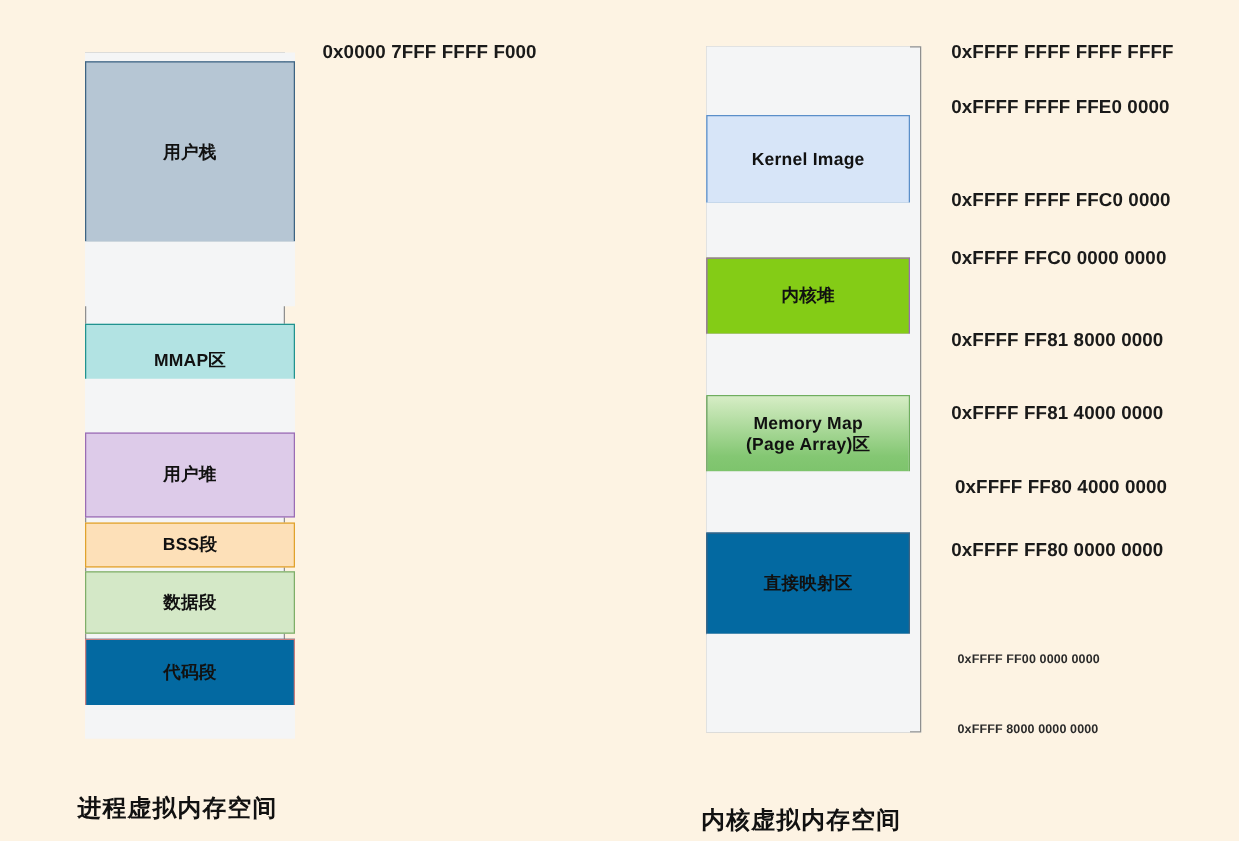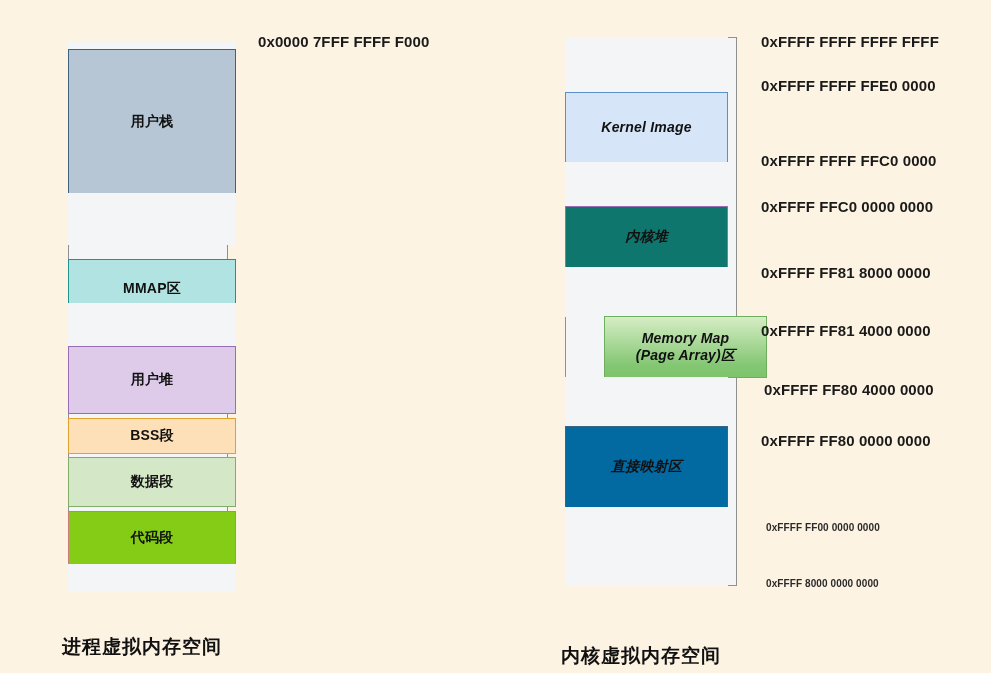--- a/index.html
+++ b/index.html
@@ -22,21 +22,21 @@
   }
 
   
   .column {
     position: absolute;
     box-sizing: border-box;
     border: 1px solid #8f8f8f;
     background: #f4f5f6;
   }
   #process-column { left: 68px;  top: 42px; width: 160px; height: 548px; }
-  #kernel-column  { left: 565px; top: 37px; width: 172px; height: 549px; font-style: italic; }
+  #kernel-column  { left: 565px; top: 37px; width: 172px; height: 549px; }
 
   
   .block {
     position: absolute;
     box-sizing: border-box;
     left: -1px;
     width: 168px;
     display: flex;
     align-items: center;
     justify-content: center;
@@ -50,27 +50,27 @@
   #kernel-column .block { width: 163px; }
 
   .gap { background: #f4f5f6; }
 
   
   .blk-stack   { background:#b6c6d4; border:1px solid #3d6382; }
   .blk-mmap    { background:#b2e3e3; border:1px solid #21938f; }
   .blk-heap    { background:#ddcbe9; border:1px solid #9a6cb4; }
   .blk-bss     { background:#fde0b8; border:1px solid #e0a22c; }
   .blk-data    { background:#d4e8c7; border:1px solid #7fae68; }
-  .blk-code    { background:#84cc16; border:1px solid #c87c7c; }
+  .blk-code    { background:#0369a1; border:1px solid #c87c7c; }
 
   
   .blk-kimage  { background:#d7e5f8; border:1px solid #5b8fc9; }
-  .blk-kheap   { background:#0f766e; border:1px solid #9a6cb4;text-align:right; }
+  .blk-kheap   { background:#84cc16; border:1px solid #9a6cb4;text-align:right; }
   .blk-memmap  { background: linear-gradient(to bottom, #d6edc5 0%, #84c773 80%, #7dc46c 100%);
-                 border:1px solid #6fae5e;margin-left:39px; }
+                 border:1px solid #6fae5e; }
   .blk-direct  { background:#0369a1; border:1px solid #3d6382; }
 
   
   .addr {
     position: absolute;
     font-size: 15px;
     font-weight: bold;
     color: #1a1a1a;
     white-space: nowrap;
     letter-spacing: 0.1px;

